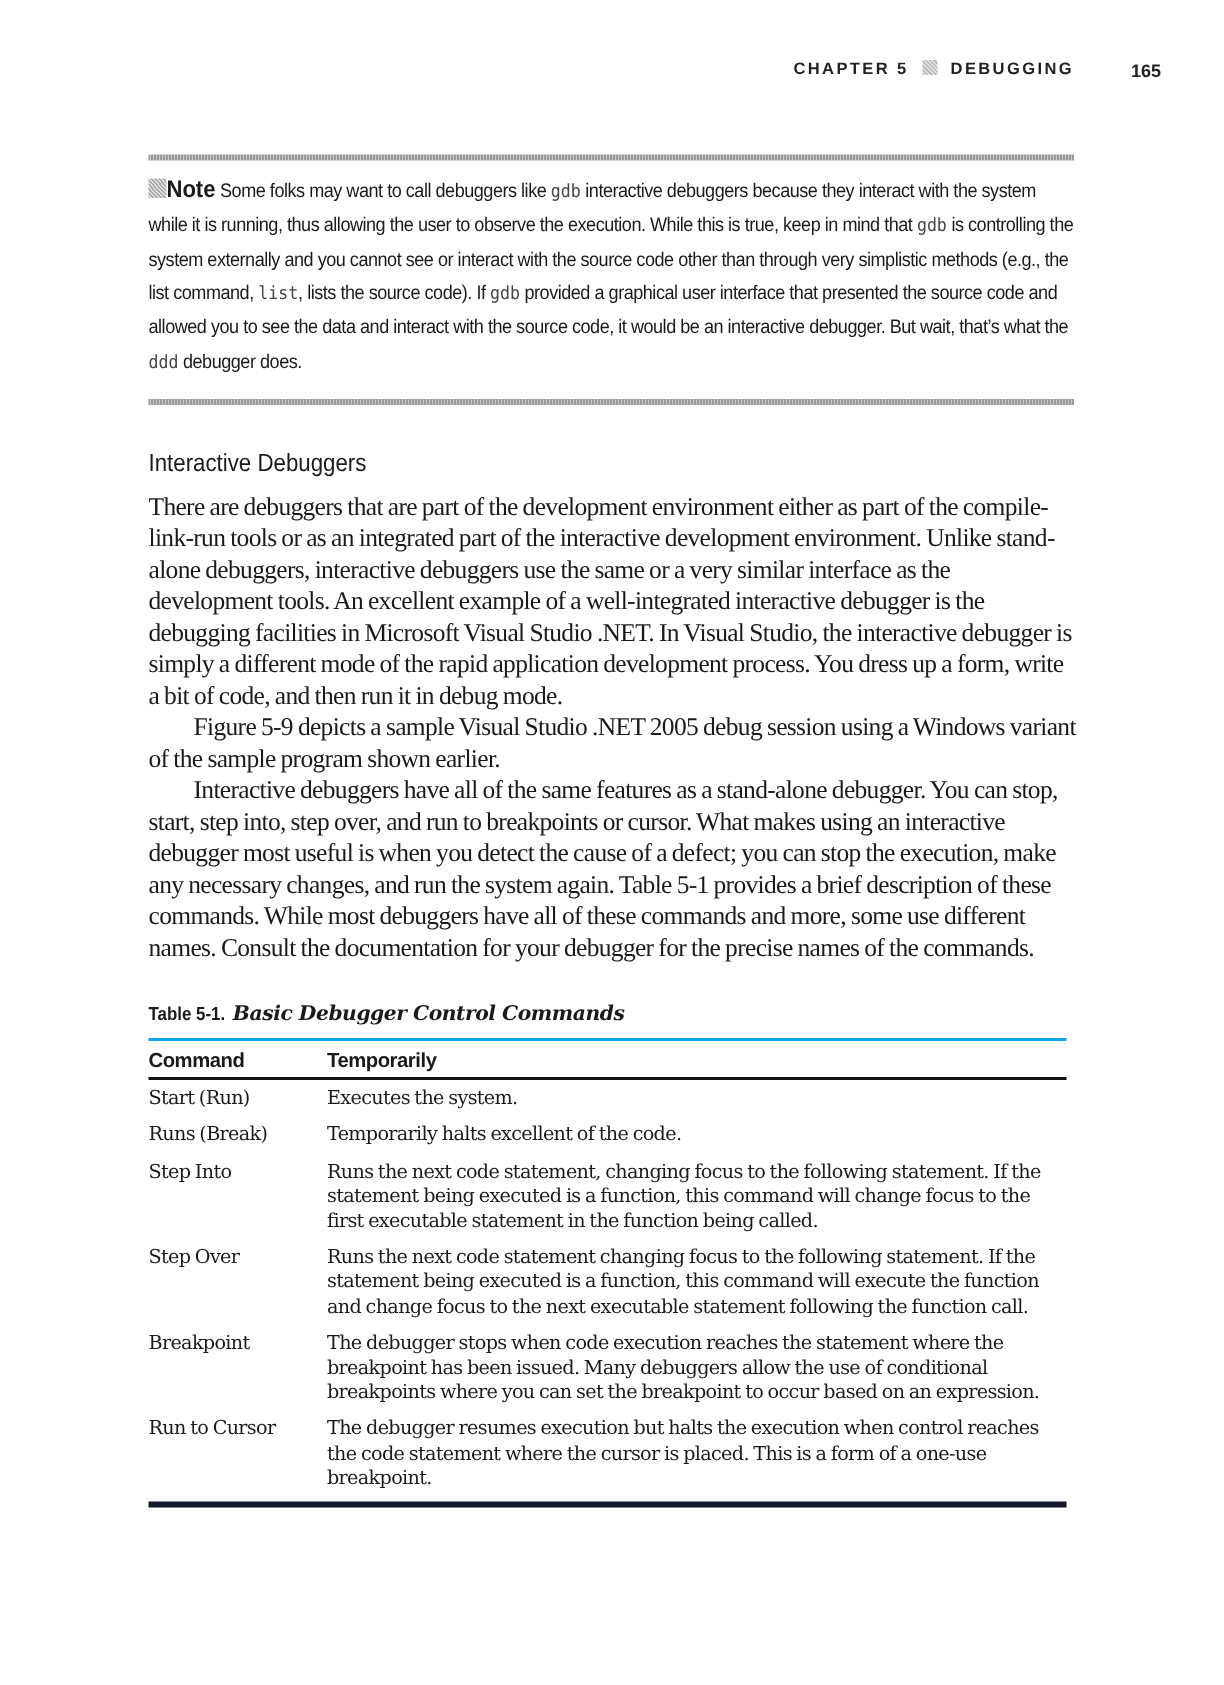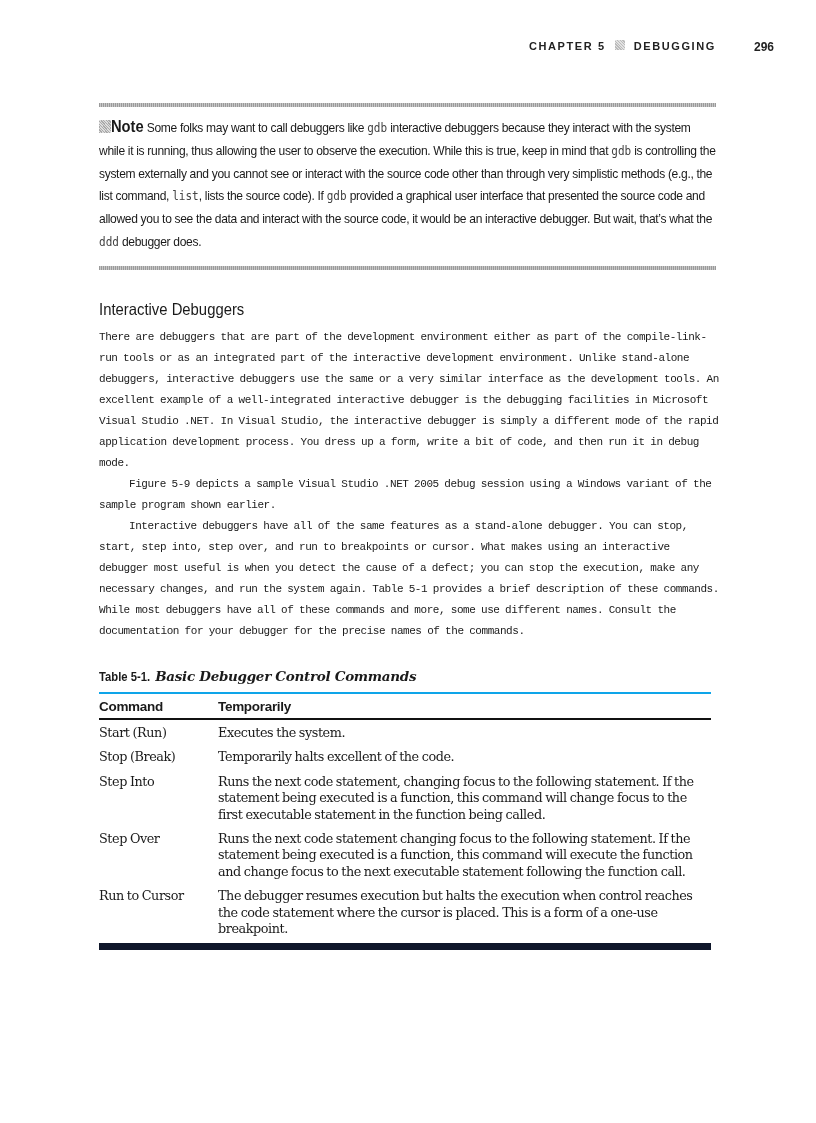--- a/index.html
+++ b/index.html
@@ -6,42 +6,42 @@
   body { width: 816px; height: 1123px; position: relative; color: #1a1a1a; overflow: hidden; }
   .header { position: absolute; top: 40px; right: 42px; font-family: "Liberation Sans", sans-serif; font-weight: bold; font-size: 11px; letter-spacing: 1.6px; color: #222; display: flex; }
   .header .sep { display: inline-block; width: 10px; height: 10px; background: repeating-linear-gradient(45deg, #bbb 0 1px, #e2e2e2 1px 2px); margin: 0 9px; }
   .header .pageno { margin-left: 38px; letter-spacing: 0; font-size: 12px; }
   .rule-grey { position: absolute; left: 99px; width: 617px; height: 4px; background: repeating-linear-gradient(90deg, #9a9a9a 0 1px, #c8c8c8 1px 2px); }
   .note { position: absolute; left: 99px; top: 116px; width: 620px; font-family: "Liberation Sans", sans-serif; font-size: 13.1px; line-height: 22.8px; letter-spacing: -0.35px; transform: scaleX(0.92); transform-origin: left top; width: 674px; }
   .note .label { font-weight: bold; font-size: 16px; letter-spacing: 0; }
   .note .mark { display: inline-block; width: 13px; height: 13px; background: repeating-linear-gradient(45deg, #aaa 0 1px, #ddd 1px 2px); vertical-align: -1px; }
   .mono { font-family: "DejaVu Sans Mono", monospace; font-size: 12px; color: #444; letter-spacing: 0; }
   .h2 { position: absolute; left: 99px; top: 300px; font-family: "Liberation Sans", sans-serif; font-size: 16.5px; transform: scaleX(0.9); transform-origin: left top; }
-  .body { position: absolute; left: 99px; top: 327px; width: 620px; font-family: Liberation Mono, monospace; font-size: 11px; line-height: 21px; letter-spacing: -0.45px; word-spacing: -0.5px; }
+  .body { position: absolute; left: 99px; top: 327px; width: 620px; font-family: Liberation Serif, serif; font-size: 17px; line-height: 21px; letter-spacing: -0.45px; word-spacing: -0.5px; }
   .body p { margin: 0; }
   .body p.indent { text-indent: 30px; }
   .caption { position: absolute; left: 99px; top: 668px; font-size: 14px; }
   .caption .num { font-family: "Liberation Sans", sans-serif; font-weight: bold; font-size: 12.5px; display: inline-block; transform: scaleX(0.9); transform-origin: left; }
   .caption .title { font-family: "DejaVu Serif", serif; font-style: italic; font-size: 13.5px; margin-left: -4px; letter-spacing: -0.3px; font-weight: bold; }
   table { position: absolute; left: 99px; top: 692px; width: 612px; border-collapse: collapse; }
   thead tr { border-top: 2px solid #0ea5e9; border-bottom: 2px solid #111; }
   th { font-family: "Liberation Sans", sans-serif; font-weight: bold; font-size: 13.5px; text-align: left; padding: 5px 0 4px 0; letter-spacing: -0.3px; }
   td { font-family: "DejaVu Serif", serif; font-size: 12.8px; line-height: 16.4px; vertical-align: top; padding: 5px 0 3px 0; letter-spacing: -0.45px; word-spacing: -0.6px; }
   td.cmd { width: 119px; }
-  tbody tr:last-child { border-bottom: 7px solid #0f172a; }
+  tbody tr:last-child { border-bottom: 4px solid #0f172a; }
   tbody tr:last-child td { padding-bottom: 6px; }
 </style>
 </head>
 <body>
 
 <div class="header">
   <span>CHAPTER 5</span>
   <span class="sep"></span>
   <span>DEBUGGING</span>
-  <span class="pageno">296</span>
+  <span class="pageno">165</span>
 </div>
 
 <div class="rule-grey" style="top:103px;"></div>
 
 <div class="note" id="note">
   <span class="mark"></span><span class="label">Note</span><span id="note-body"><span> Some folks may want to call debuggers like </span><span class="mono">gdb</span><span> interactive debuggers because they interact with the system while it is running, thus allowing the user to observe the execution. While this is true, keep in mind that </span><span class="mono">gdb</span><span> is controlling the system externally and you cannot see or interact with the source code other than through very simplistic methods (e.g., the list command, </span><span class="mono">list</span><span>, lists the source code). If </span><span class="mono">gdb</span><span> provided a graphical user interface that presented the source code and allowed you to see the data and interact with the source code, it would be an interactive debugger. But wait, that’s what the </span><span class="mono">ddd</span><span> debugger does.</span></span>
 </div>
 
 <div class="rule-grey" style="top:266px;"></div>
 
@@ -64,29 +64,33 @@
       <th>Command</th>
       <th>Temporarily</th>
     </tr>
   </thead>
   <tbody>
     <tr>
       <td class="cmd">Start (Run)</td>
       <td>Executes the system.</td>
     </tr>
     <tr>
-      <td class="cmd">Stop (Break)</td>
+      <td class="cmd">Runs (Break)</td>
       <td>Temporarily halts excellent of the code.</td>
     </tr>
     <tr>
       <td class="cmd">Step Into</td>
       <td>Runs the next code statement, changing focus to the following statement. If the statement being executed is a function, this command will change focus to the first executable statement in the function being called.</td>
     </tr>
     <tr>
       <td class="cmd">Step Over</td>
       <td>Runs the next code statement changing focus to the following statement. If the statement being executed is a function, this command will execute the function and change focus to the next executable statement following the function call.</td>
     </tr>
     <tr>
+      <td class="cmd">Breakpoint</td>
+      <td>The debugger stops when code execution reaches the statement where the breakpoint has been issued. Many debuggers allow the use of conditional breakpoints where you can set the breakpoint to occur based on an expression.</td>
+    </tr>
+    <tr>
       <td class="cmd">Run to Cursor</td>
       <td>The debugger resumes execution but halts the execution when control reaches the code statement where the cursor is placed. This is a form of a one-use breakpoint.</td>
     </tr>
   </tbody>
 </table>
 
 </body></html>

